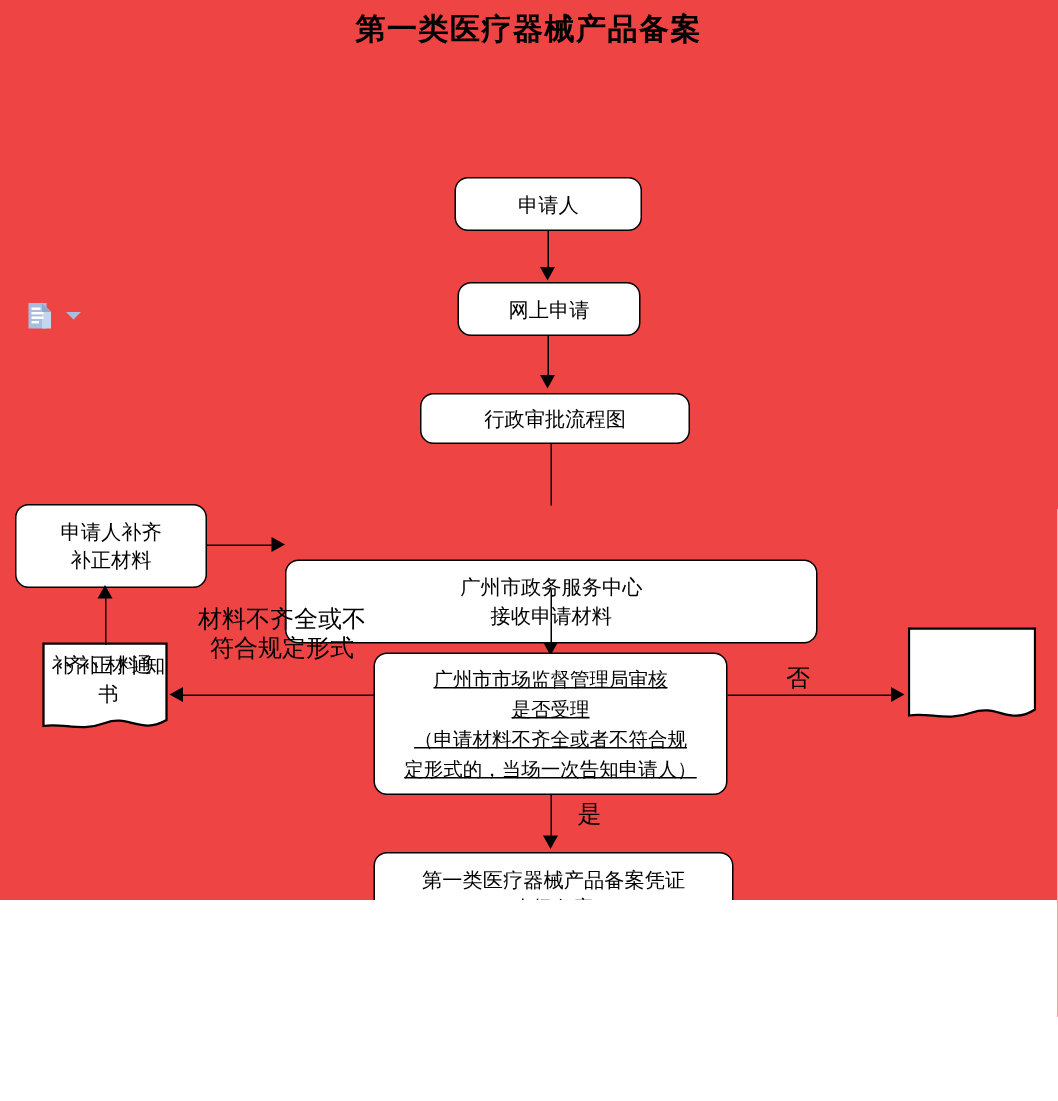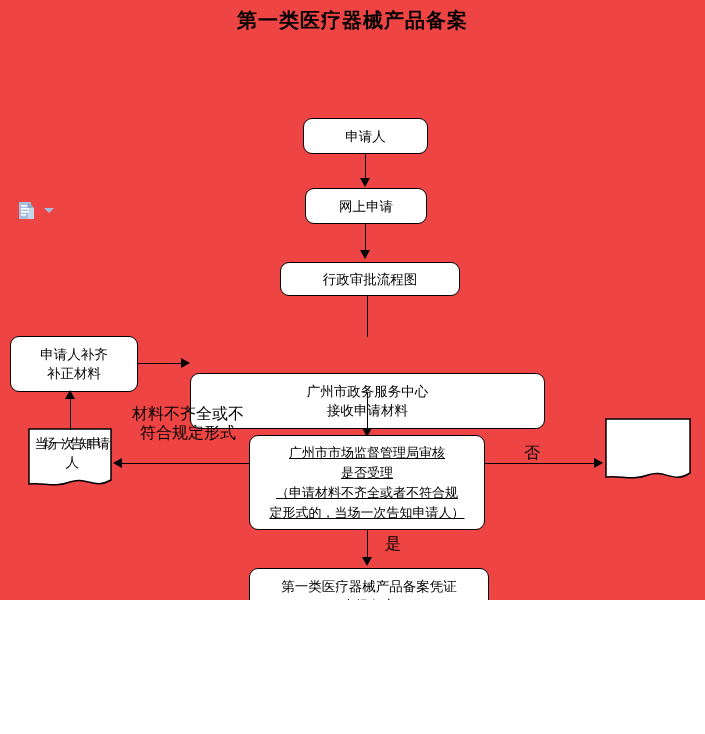--- a/index.html
+++ b/index.html
@@ -193,21 +193,21 @@
   <div class="vline" style="left:367px; top:393px; height:36px;"></div>
   <div class="arrow-down" style="left:362px; top:428px;"></div>
 
   <div class="edge-label" style="left:113px; top:404px; width:150px;">材料不齐全或不
 符合规定形式</div>
 
   <div class="doc-shape" style="left:28px; top:428px; width:84px; height:62px;">
     <svg width="84" height="62" viewBox="0 0 84 62" preserveAspectRatio="none">
       <path d="M1,1 L83,1 L83,52 C66,62 58,48 42,54 C26,60 15,54 1,56 Z" fill="#ffffff" stroke="#000000" stroke-width="1.5"></path>
     </svg>
-    <div class="doc-text squeeze">当场一次告知申请人</div>
+    <div class="doc-text squeeze">补齐补正材料通知书</div>
   </div>
 
   <div class="vline" style="left:70px; top:398px; height:32px;"></div>
   <div class="arrow-up" style="left:65px; top:390px;"></div>
 
   <div class="hline" style="left:122px; top:463px; width:128px;"></div>
   <div class="arrow-left" style="left:113px; top:458px;"></div>
 
   <div class="node rounded" style="left:249px; top:435px; width:236px; height:95px; font-size:13px; line-height:20px;text-decoration:underline;">广州市市场监督管理局审核
 是否受理

